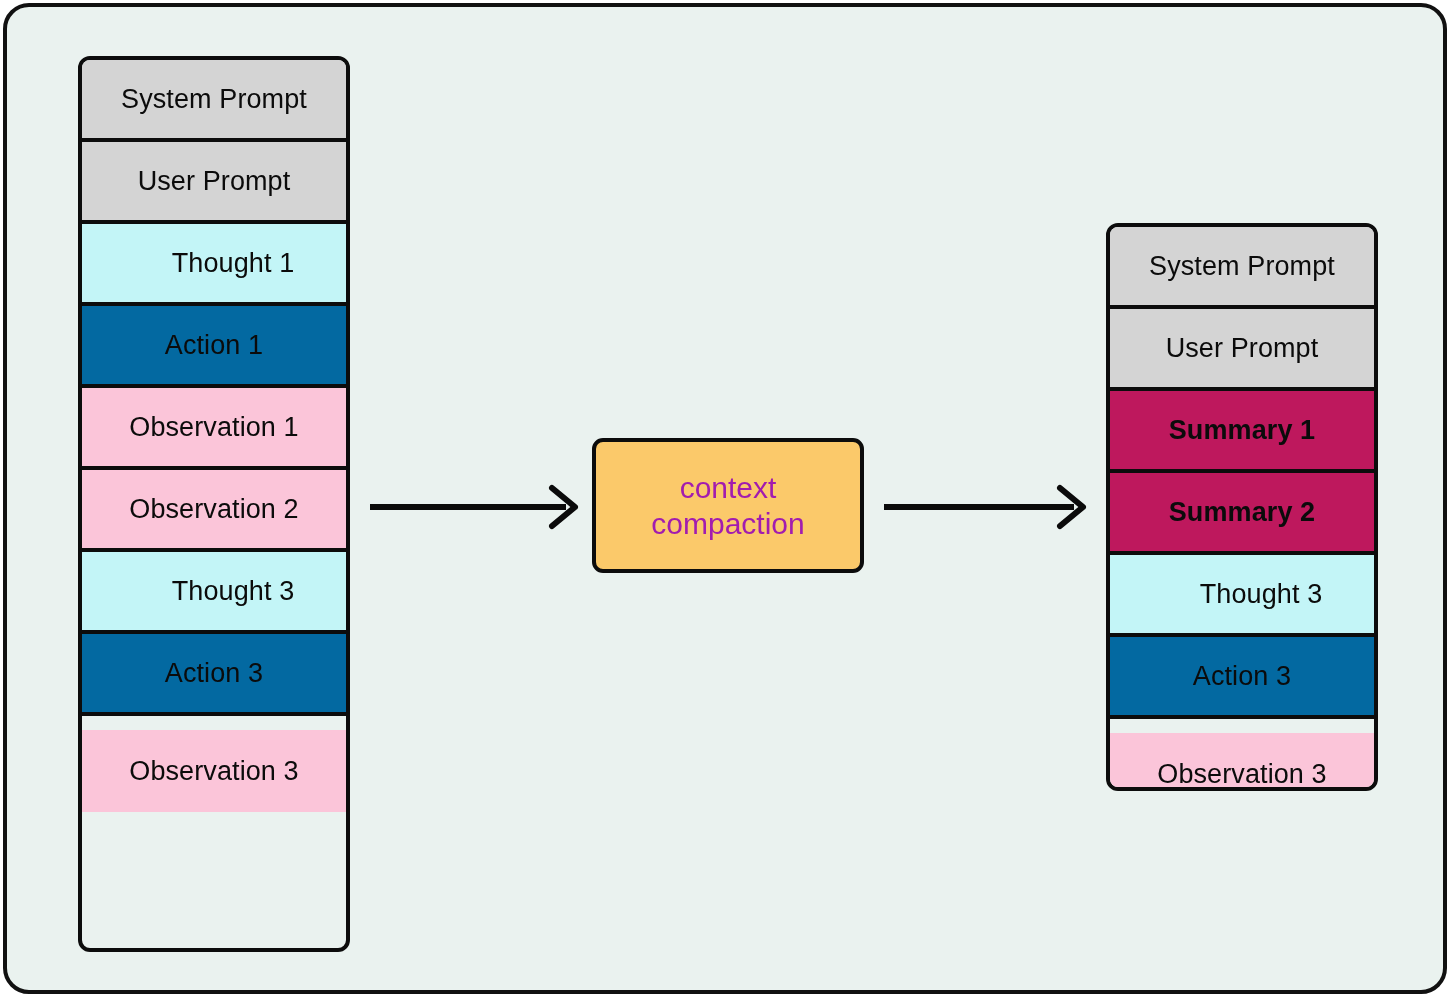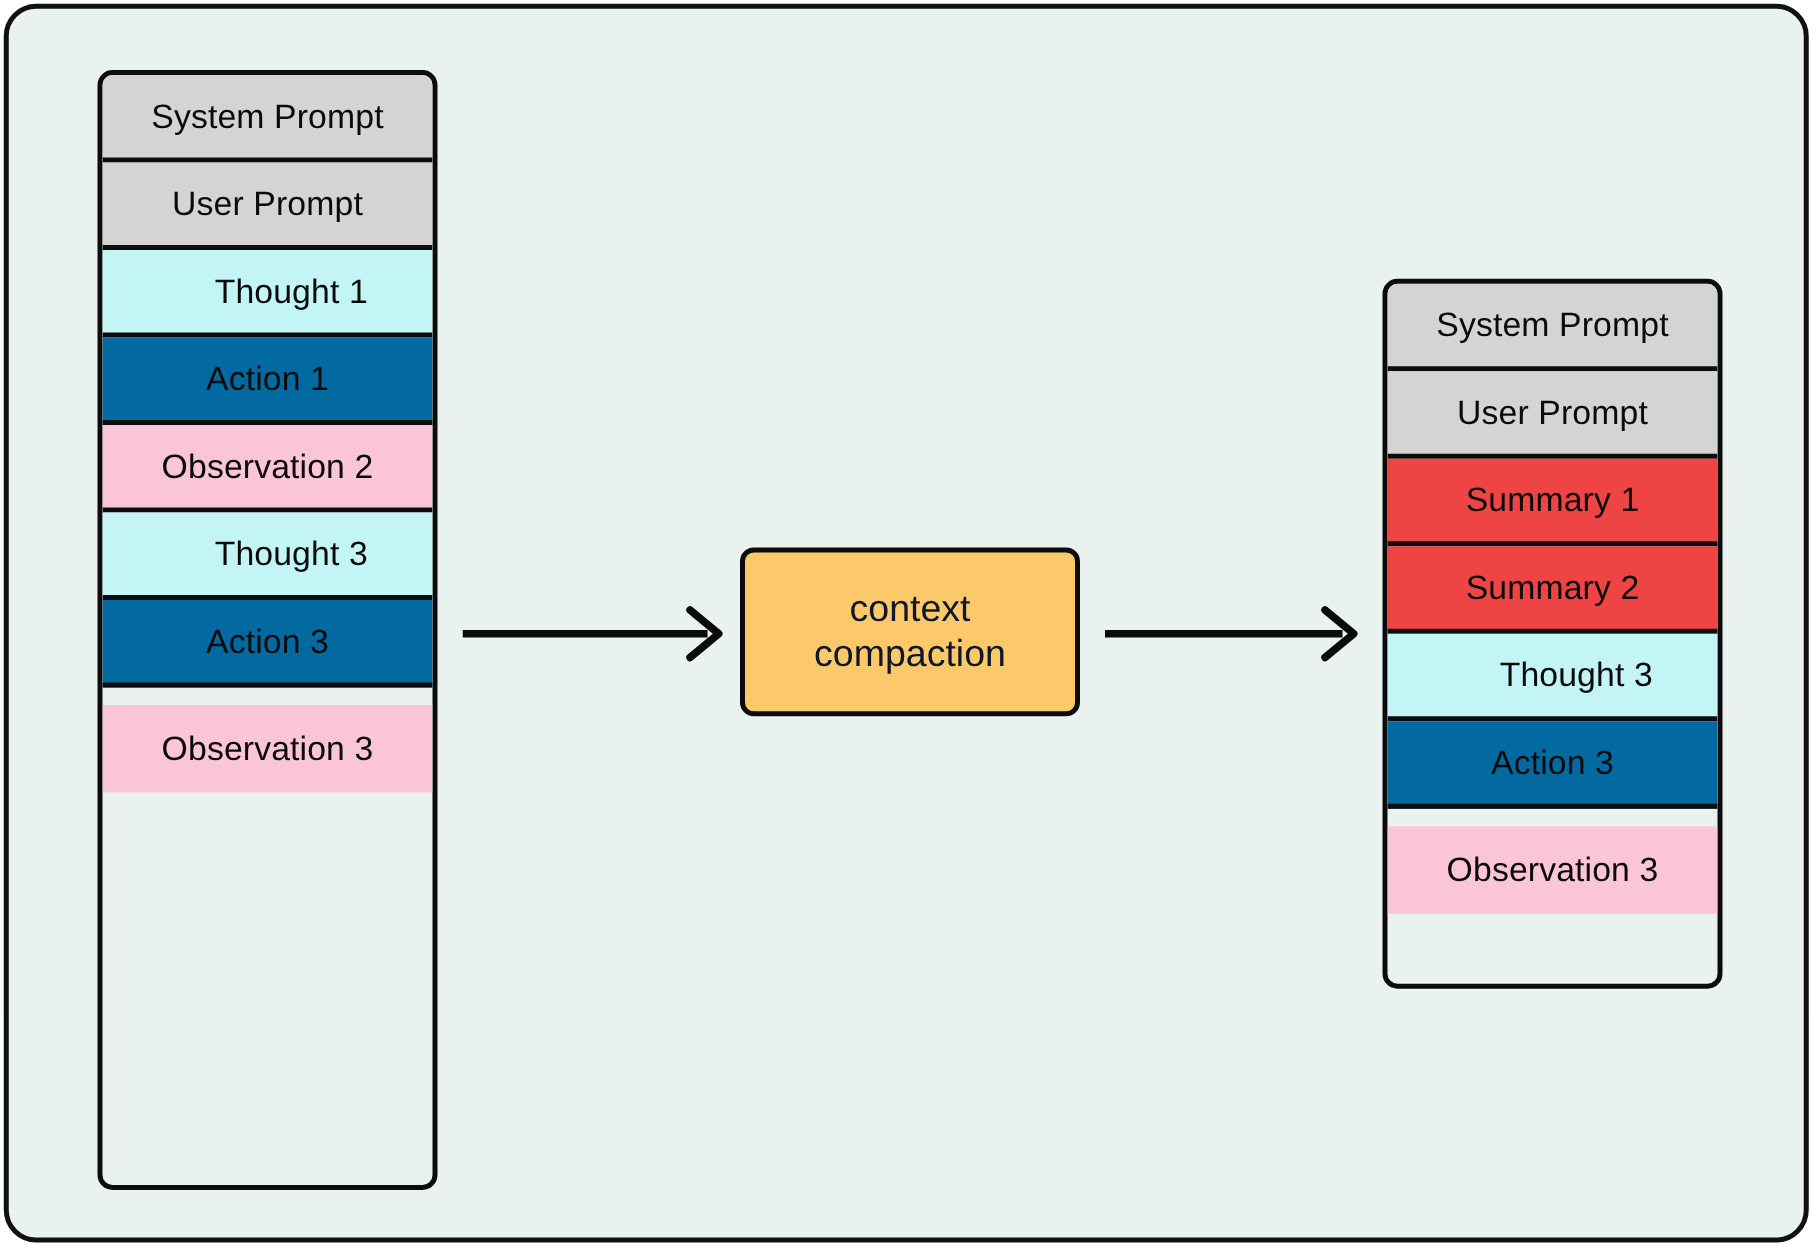--- a/index.html
+++ b/index.html
@@ -53,60 +53,60 @@
 
   #stack-right {
     left: 1106px;
     top: 223px;
     width: 272px;
     height: 568px;
   }
 
   .stack-row {
     box-sizing: border-box;
-    height: 70px;
+    height: 82px;
     display: flex;
     align-items: center;
     justify-content: center;
     border-bottom: 4px solid #0c0c0c;
     font-size: 27px;
     color: #0b0b0b;
     letter-spacing: 0.1px;
     white-space: nowrap;
   }
   .stack-row:last-child {
     border-bottom: none;
     margin-top: 14px;
   }
 
   
   .c-prompt      { background: #d4d4d4; }
   .c-thought     { background: #c3f5f7; padding-left: 38px; }
   .c-action      { background: #0369a1; }
   .c-observation { background: #fbc5d9; }
-  .c-summary     { background: #ef4444; }
+  .c-summary     { background: #be185d; font-weight: bold; }
 
   
   #process-box {
     position: absolute;
     left: 592px;
     top: 438px;
     width: 272px;
     height: 135px;
     box-sizing: border-box;
     background: #fbc96a;
     border: 4px solid #0c0c0c;
     border-radius: 11px;
     display: flex;
     flex-direction: column;
     align-items: center;
     justify-content: center;
     line-height: 1.18;
     font-size: 30px;
-    color: #0f172a;
+    color: #a21caf;
   }
   #process-box .line { display: block; }
 
   
   .arrow {
     position: absolute;
     top: 482px;
     height: 50px;
   }
   #arrow-1 { left: 370px; width: 212px; }
@@ -117,20 +117,21 @@
 <body>
 
 <div id="canvas">
   <div id="frame"></div>
 
   <div id="stack-left" class="stack">
       <div class="stack-row c-prompt">System Prompt</div>
       <div class="stack-row c-prompt">User Prompt</div>
       <div class="stack-row c-thought">Thought 1</div>
       <div class="stack-row c-action">Action 1</div>
+      <div class="stack-row c-observation">Observation 1</div>
       <div class="stack-row c-observation">Observation 2</div>
       <div class="stack-row c-thought">Thought 3</div>
       <div class="stack-row c-action">Action 3</div>
       <div class="stack-row c-observation">Observation 3</div>
     </div>
 
   <div class="arrow" id="arrow-1">
     <svg width="212" height="50" viewBox="0 0 212 50" aria-hidden="true">
       <line x1="0" y1="25" x2="196" y2="25" stroke="#0b0b0b" stroke-width="6"></line>
       <polyline points="182,6 205,25 182,44" fill="none" stroke="#0b0b0b" stroke-width="6" stroke-linecap="round" stroke-linejoin="round"></polyline>

